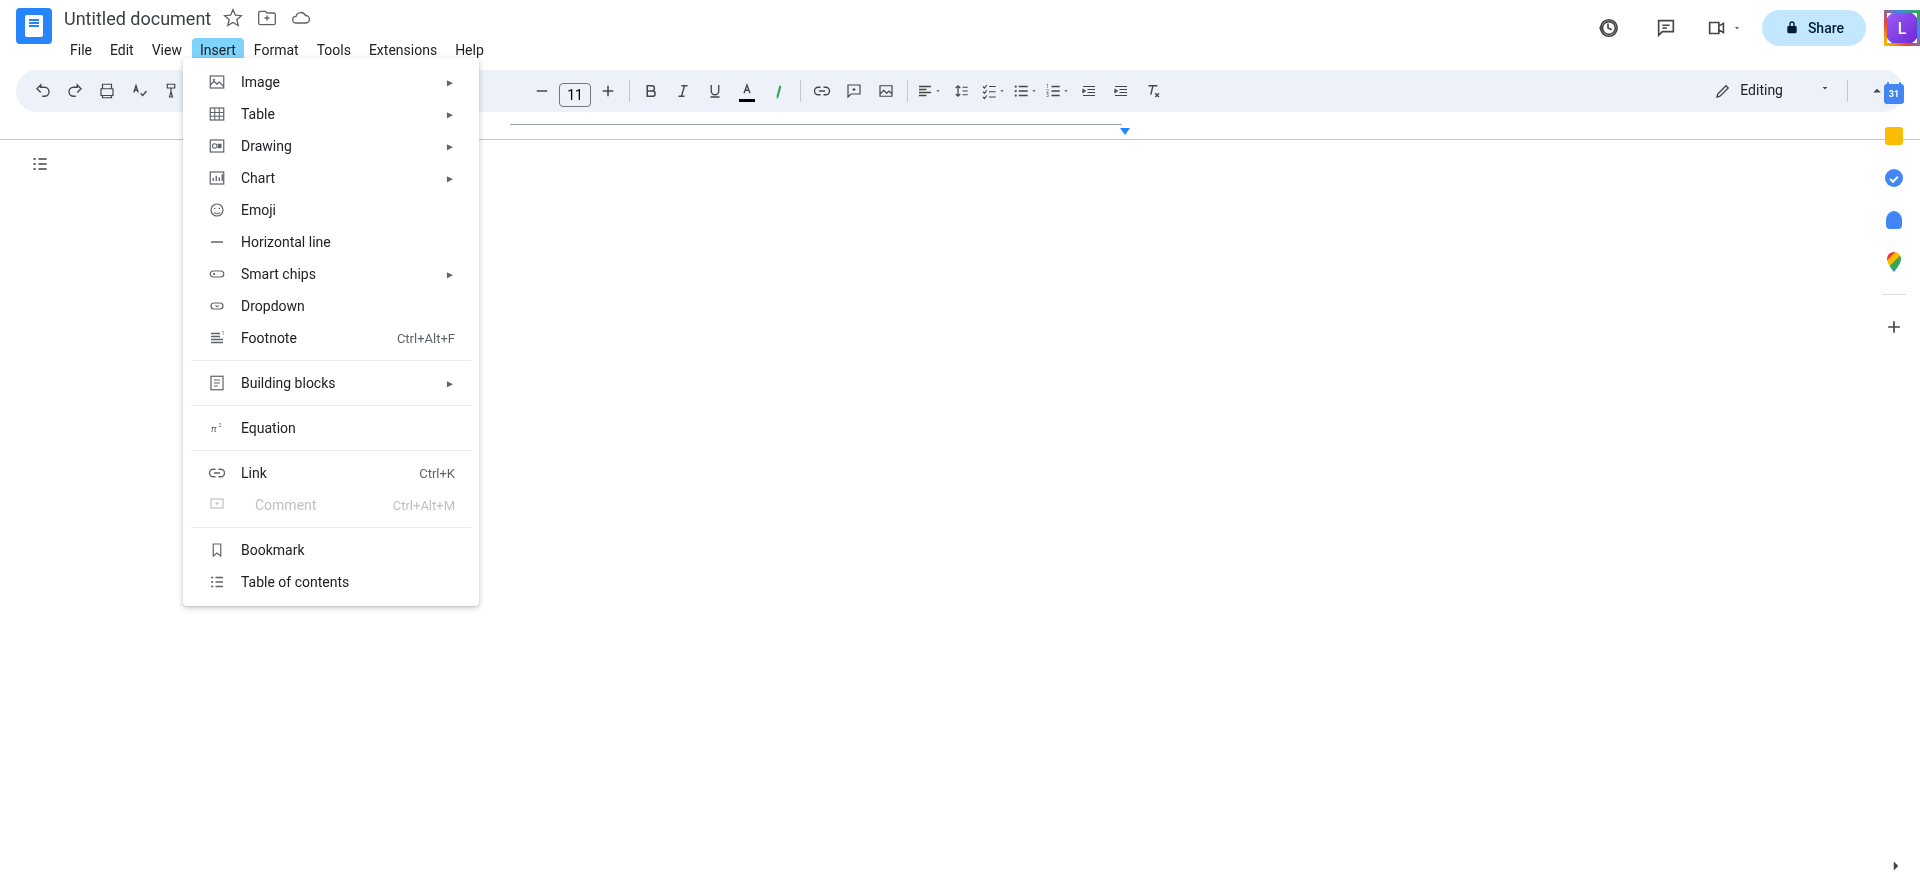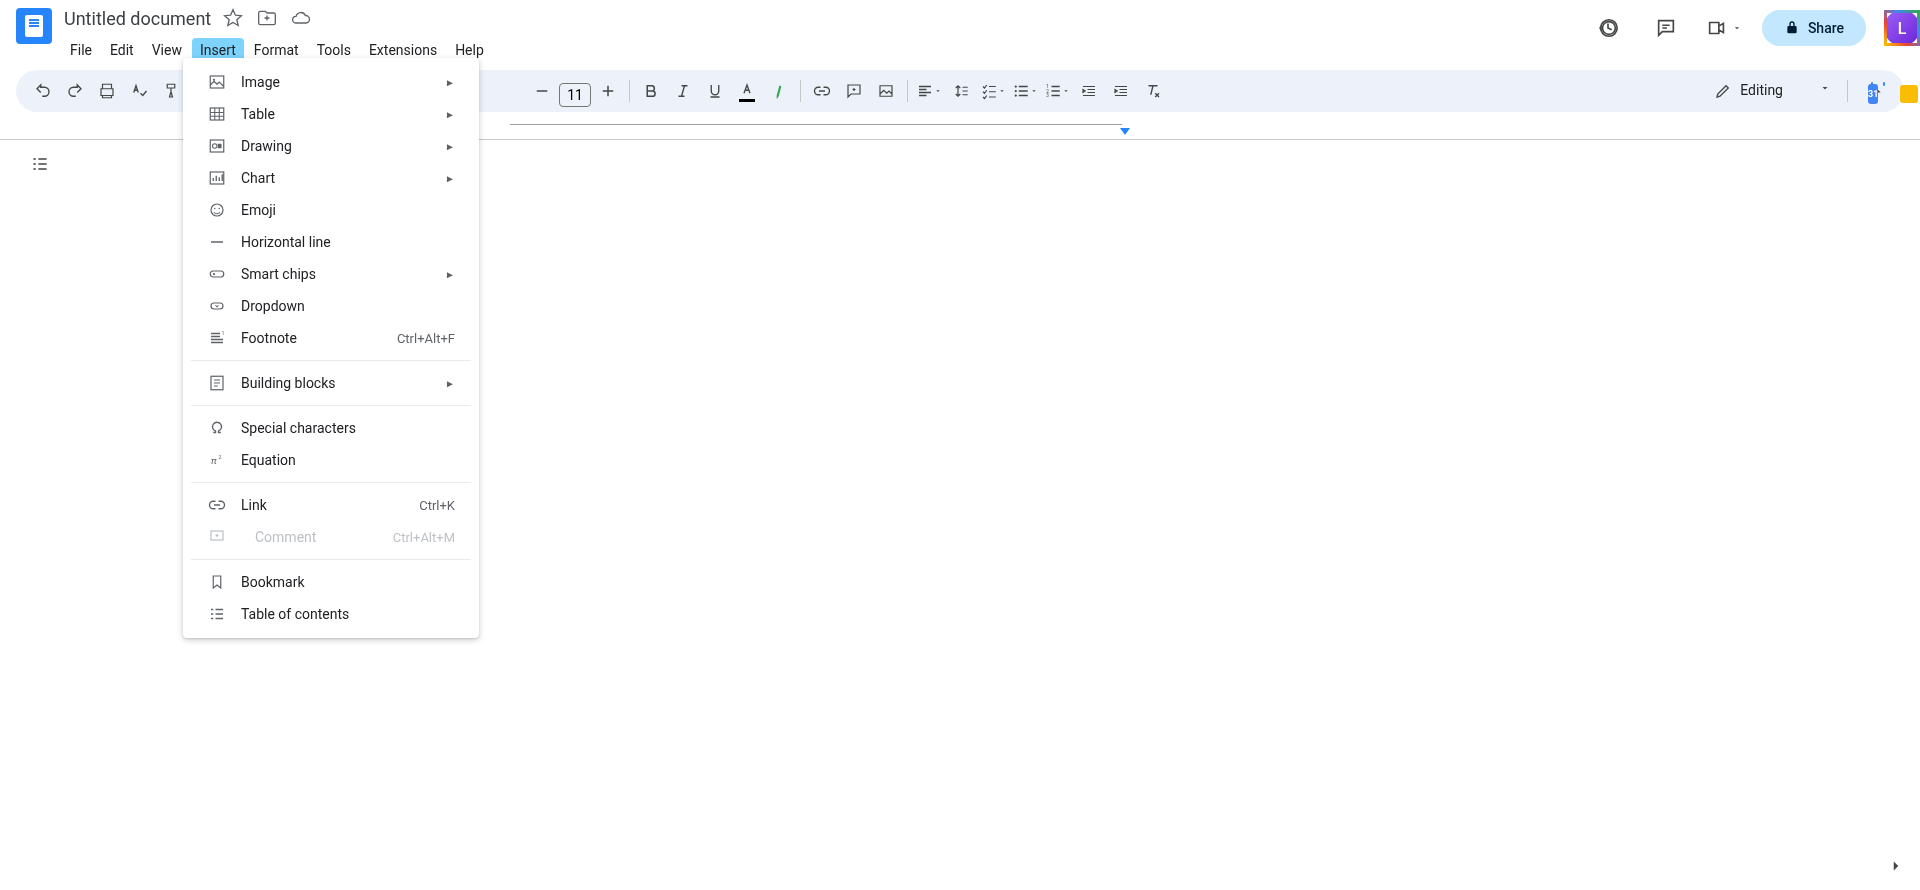--- a/index.html
+++ b/index.html
@@ -26,21 +26,21 @@
 .toolbar svg { width: 18px; height: 18px; fill: #444746; }
 .font-size { display:flex; align-items:center; gap:2px;margin-top:7px; }
 .font-size input { width: 32px; height: 24px; text-align:center; border:1px solid #747775; border-radius:4px; font-size:14px; background:transparent; }
 .editing { display:flex; align-items:flex-start; gap:8px; padding: 4px 10px; margin-left:auto; cursor:pointer; font-size:14px; color:#202124; }
 .collapse { margin-left:8px; }
 .ruler-area { height: 20px; border-bottom: 1px solid #c7c7c7; margin-top: 8px; position:relative; }
 .ruler-area .marker { position:absolute; top:8px; left:1120px; width:0; height:0; border-left:5px solid transparent; border-right:5px solid transparent; border-top:7px solid #2684fc; }
 .ruler-line { position:absolute; top:4px; left:510px; width:612px; height:1px; background:#9aa0a6; }
 .outline-btn { position:absolute; left:24px; top:148px; width:32px; height:32px; display:flex; align-items:center; justify-content:center; cursor:pointer; }
 .outline-btn svg { width:20px; height:20px; fill:#444746; }
-.sidepanel { position:absolute; right:0; top:70px; width:52px; display:flex; align-items:center; gap:22px; padding-top:14px; }
+.sidepanel { position:absolute; right:0; top:70px; width:52px; display:flex; flex-direction:column; align-items:center; gap:22px; padding-top:14px; }
 .sidepanel .sp { width:20px; height:20px; display:flex; align-items:center; justify-content:center; cursor:pointer; }
 .sp-cal { background:#4285f4; border-radius:3px; color:#fff; font-size:9px; font-weight:bold; display:flex; align-items:center; justify-content:center; width:20px; height:20px; position:relative; }
 .sp-cal::before { content:""; position:absolute; top:-2px; left:3px; width:2px; height:4px; background:#4285f4; border-radius:1px; box-shadow: 12px 0 0 #4285f4; }
 .sp-keep { width:18px; height:18px; background:#fbbc04; border-radius:3px; }
 .sp-tasks { width:18px; height:18px; border-radius:50%; background:#4285f4; position:relative; }
 .sp-tasks::after { content:""; position:absolute; left:5px; top:7px; width:6px; height:3px; border-left:2px solid #fff; border-bottom:2px solid #fff; transform:rotate(-45deg); }
 .sp-contacts { width:16px; height:18px; background:#4285f4; border-radius:50% 50% 4px 4px; position:relative; }
 .sp-maps { width:14px; height:20px; background: linear-gradient(135deg,#ea4335 25%,#fbbc04 25% 50%,#34a853 50% 75%,#4285f4 75%); clip-path: path("M7 0 C3 0 0 3 0 7 C0 12 7 20 7 20 C7 20 14 12 14 7 C14 3 11 0 7 0 Z"); }
 .sp-sep { width:24px; height:1px; background:#dadce0; }
 .sp-plus svg { width:20px; height:20px; fill:#444746; }
@@ -419,28 +419,20 @@
           <path d="M8 8h8M8 12h8M8 16h5" stroke="#5f6368" stroke-width="1.4"></path>
         </svg>
       </span>
       <span class="dd-label">Building blocks</span>
       <span class="dd-sub">►</span>
     </div>
     <div class="dd-sep"></div>
     <div class="dd-item">
       <span class="dd-icon">
         <svg viewBox="0 0 24 24">
-          <path d="M7 18h3v-2a6 6 0 114 0v2h3" fill="none" stroke="#5f6368" stroke-width="1.8"></path>
-        </svg>
-      </span>
-      <span class="dd-label">Special characters</span>
-    </div>
-    <div class="dd-item">
-      <span class="dd-icon">
-        <svg viewBox="0 0 24 24">
           <text x="4" y="17" font-size="13" font-style="italic" fill="#5f6368">π</text>
           <text x="14" y="10" font-size="7" fill="#5f6368">2</text>
         </svg>
       </span>
       <span class="dd-label">Equation</span>
     </div>
     <div class="dd-sep"></div>
     <div class="dd-item">
       <span class="dd-icon">
         <svg viewBox="0 0 24 24">

